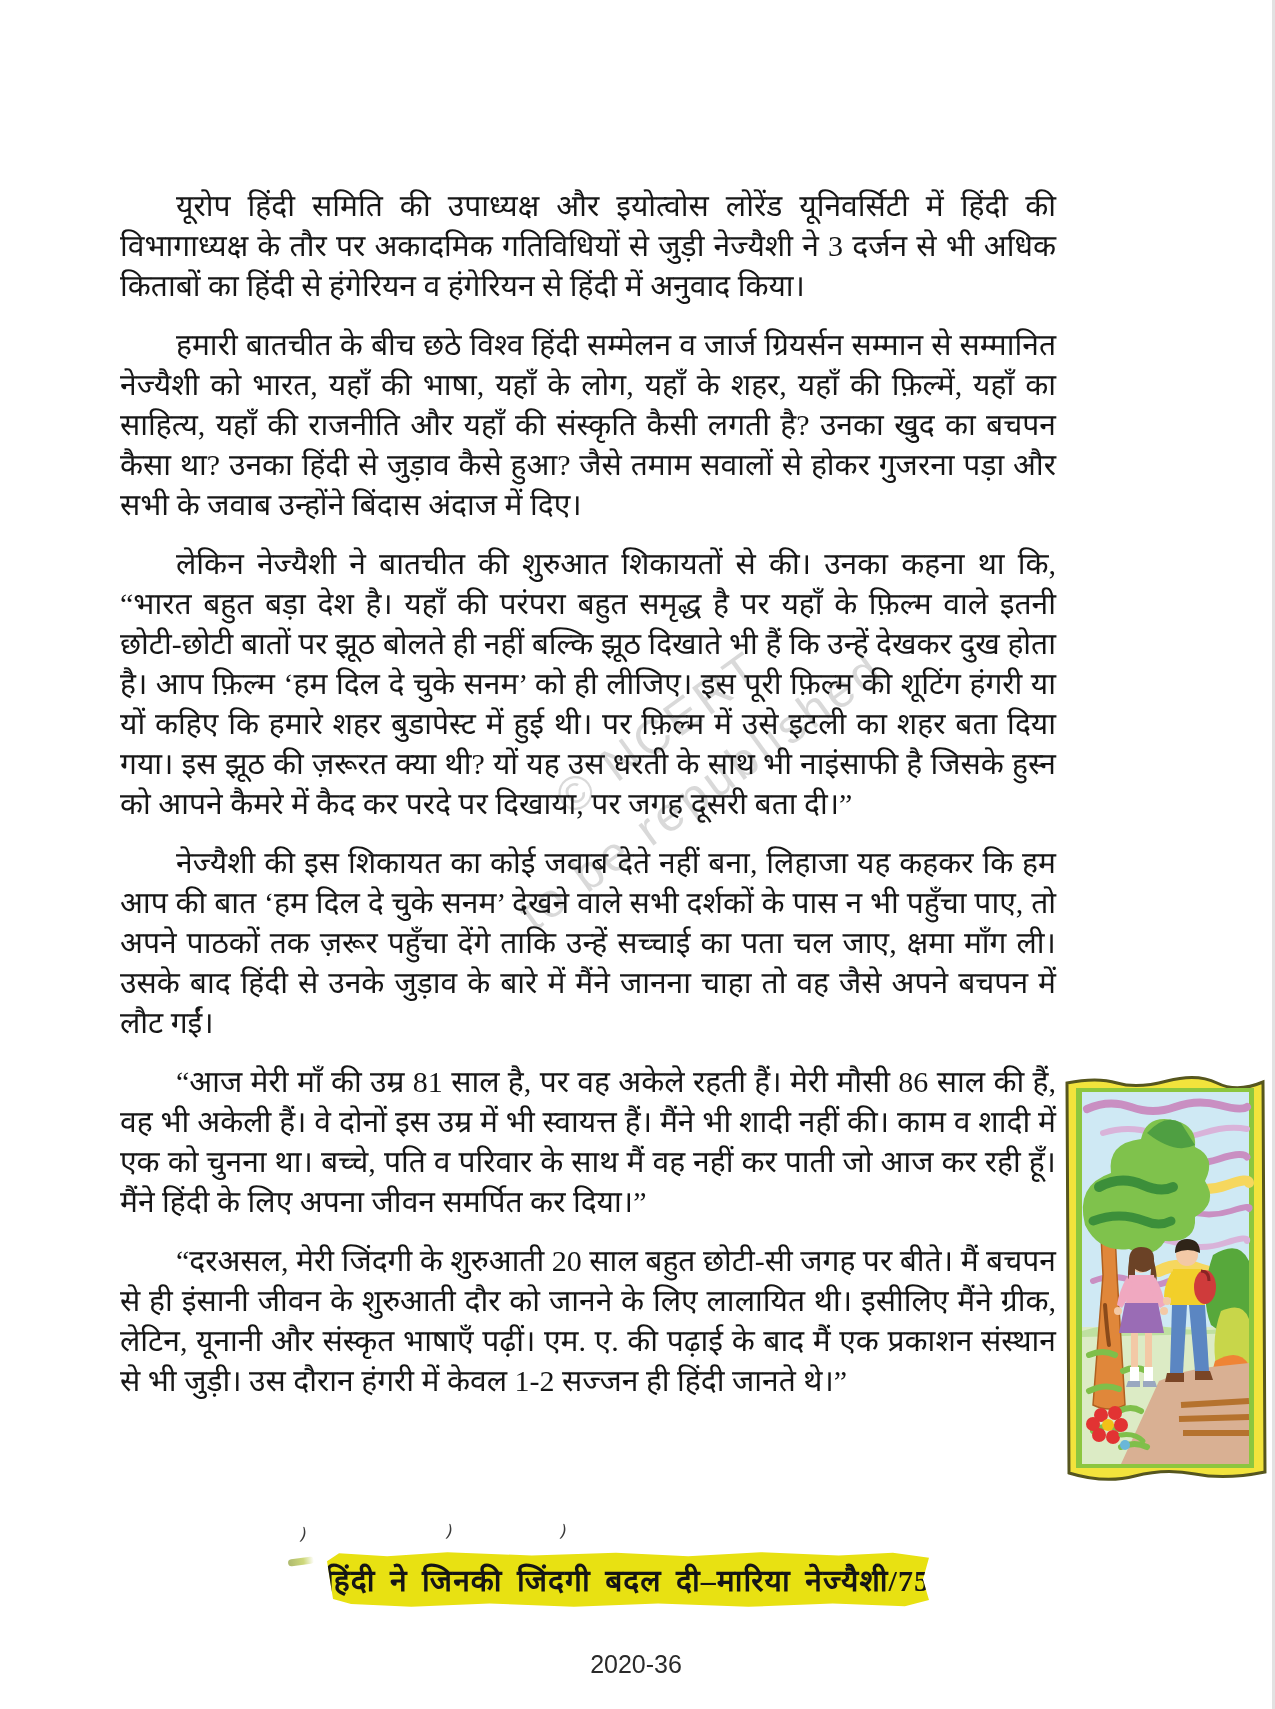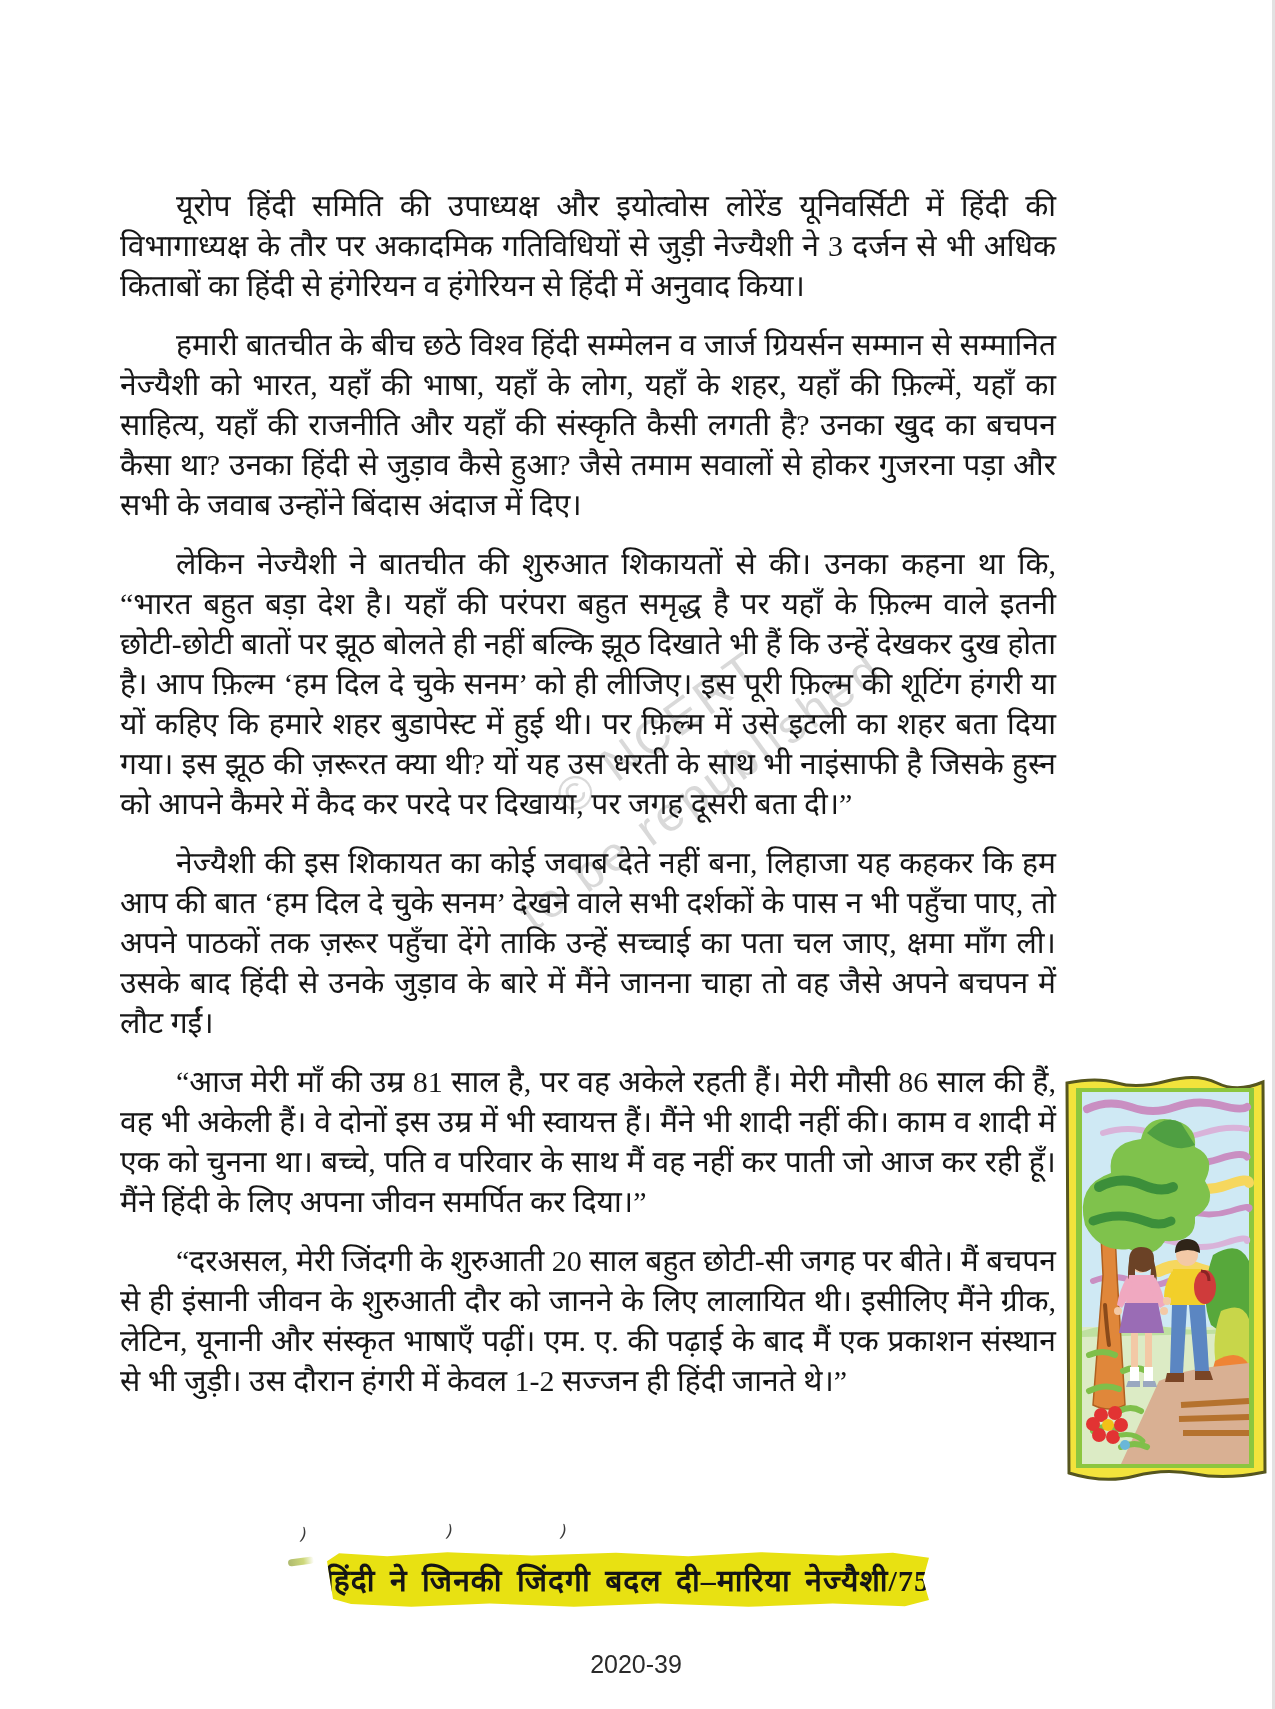--- a/index.html
+++ b/index.html
@@ -171,15 +171,15 @@
 
   <span class="ink-hook hook-1">)</span>
   <span class="ink-hook hook-2">)</span>
   <span class="ink-hook hook-3">)</span>
   <div class="green-smudge"></div>
 
   <div class="caption-bar">
     <span class="caption-text">हिंदी ने जिनकी जिंदगी बदल दी–मारिया नेज्यैशी/75</span>
   </div>
 
-  <div class="page-footer">2020-39</div>
+  <div class="page-footer">2020-36</div>
 
 </div>
 
 </body></html>

